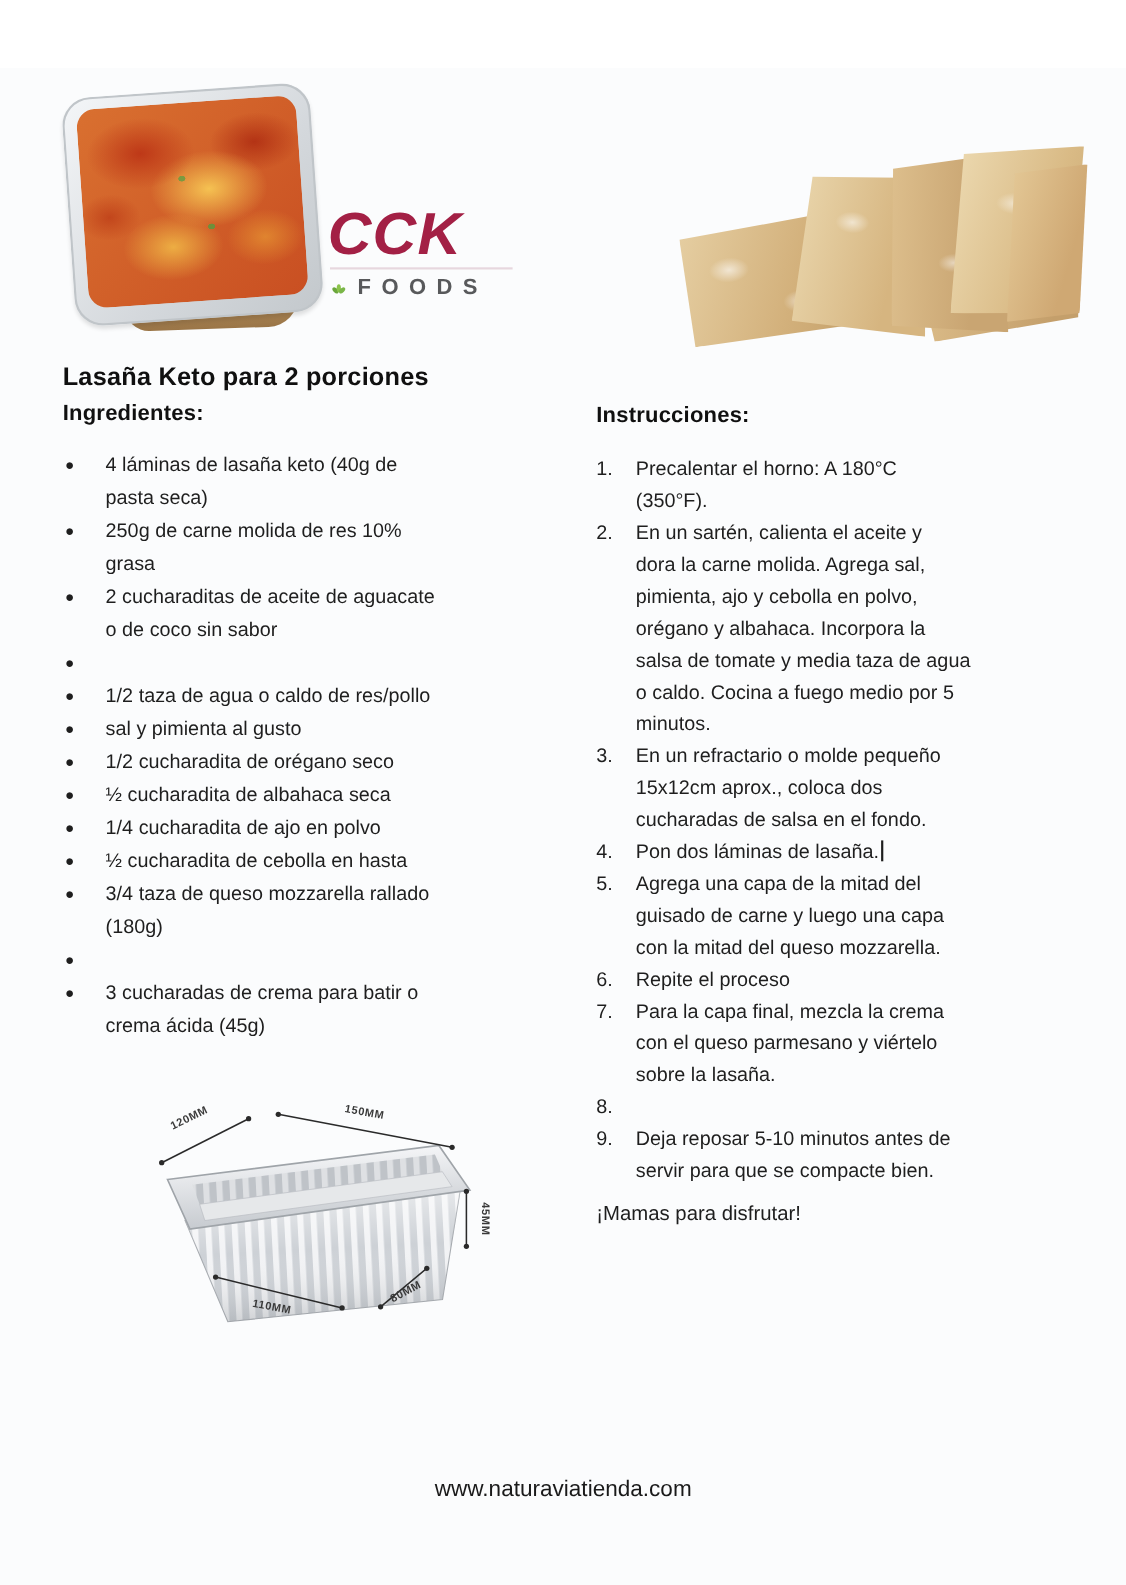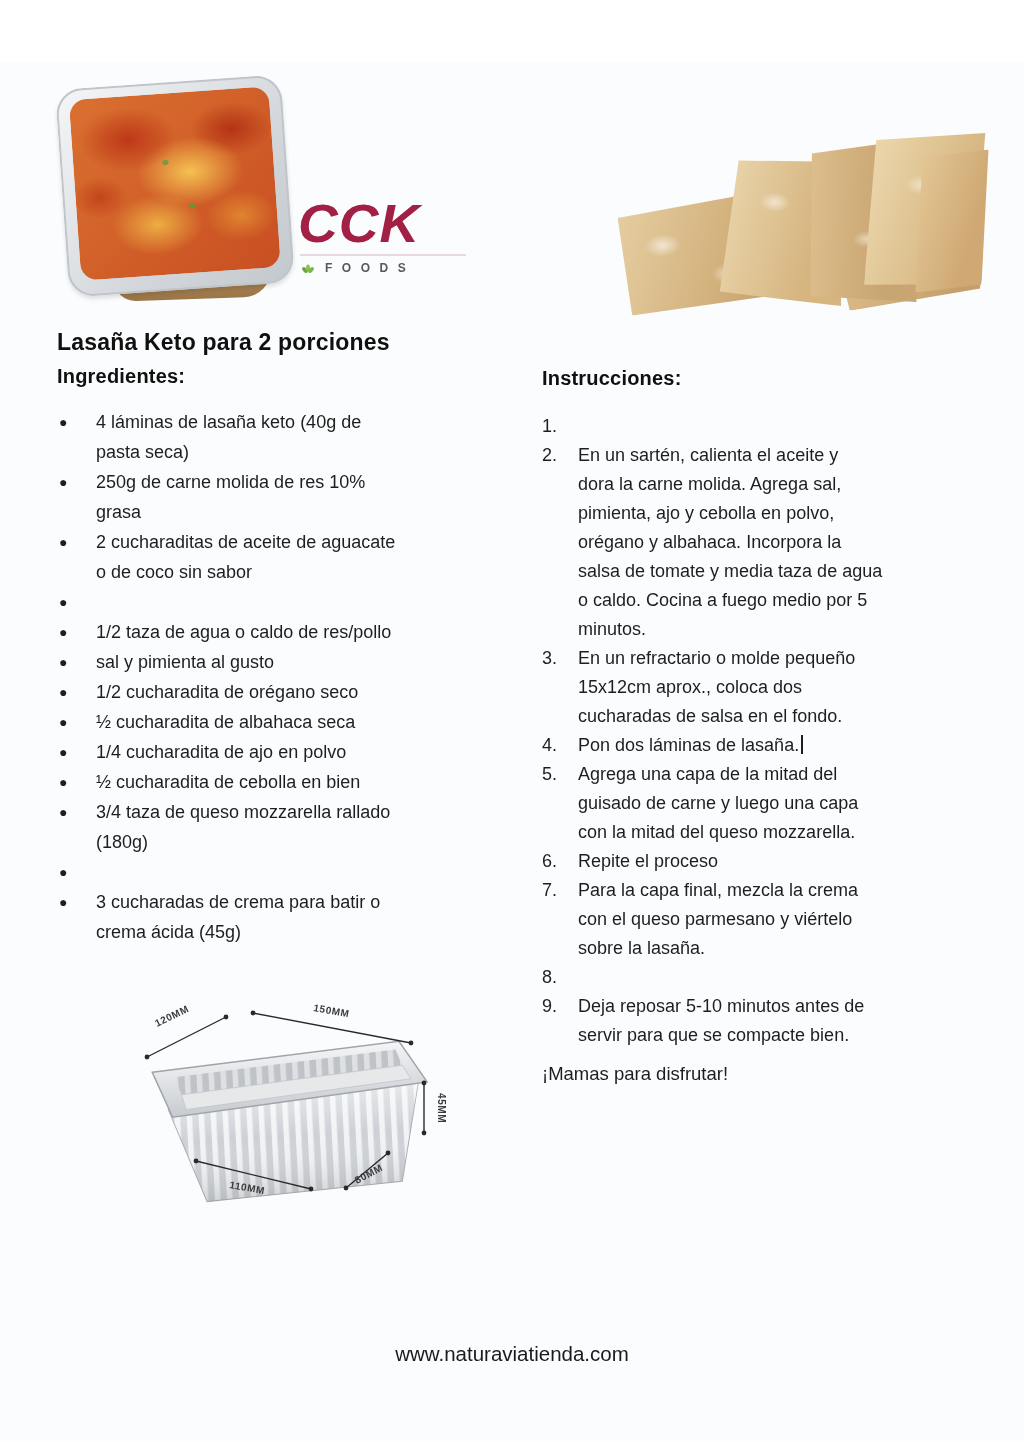--- a/index.html
+++ b/index.html
@@ -23,26 +23,26 @@
       radial-gradient(5px 4px at 46% 38%, #7b9a40 0 60%, transparent 70%),
       radial-gradient(70px 46px at 28% 24%, rgba(186,48,20,.85) 0%, transparent 70%),
       radial-gradient(86px 56px at 58% 44%, rgba(247,199,84,.95) 0%, transparent 62%),
       radial-gradient(58px 38px at 80% 22%, rgba(172,40,16,.8) 0%, transparent 70%),
       radial-gradient(76px 50px at 40% 72%, rgba(240,182,70,.9) 0%, transparent 60%),
       radial-gradient(50px 36px at 82% 70%, rgba(226,137,48,.9) 0%, transparent 70%),
       radial-gradient(40px 30px at 12% 55%, rgba(190,62,24,.8) 0%, transparent 70%),
       linear-gradient(135deg,#d97030,#c94f22);}
 
   
-  .logo{position:absolute;left:298px;top:196px;width:168px;}
+  .logo{position:absolute;left:298px;top:185px;width:168px;}
   .logo-cck{font-size:55px;line-height:1;font-weight:800;font-style:italic;
     color:#a32045;letter-spacing:1px;transform:scaleY(.98);}
   .logo-rule{height:2px;background:#e7d7de;margin:3px 0 5px 2px;}
   .logo-foods{display:flex;align-items:center;gap:9px;padding-left:2px;}
-  .logo-foods span{font-size:12px;font-weight:600;letter-spacing:9.5px;color:#58595b;}
+  .logo-foods span{font-size:20px;font-weight:600;letter-spacing:9.5px;color:#58595b;}
 
   
   .photo-pasta{position:absolute;left:616px;top:100px;width:372px;height:214px;}
   .ps{position:absolute;box-shadow:1px 2px 3px rgba(120,95,55,.25);}
   .ps1{left:2px;top:98px;width:152px;height:112px;transform:rotate(-5deg);
     clip-path:polygon(2% 12%,96% 0,100% 93%,6% 100%);
     background:radial-gradient(26px 16px at 30% 40%,rgba(255,255,255,.6),transparent 70%),radial-gradient(20px 14px at 70% 70%,rgba(255,255,255,.5),transparent 70%),linear-gradient(110deg,#e6cfa3,#d3b17c 65%,#c6a26c);}
   .ps2{left:108px;top:58px;width:122px;height:150px;transform:rotate(4deg);
     clip-path:polygon(8% 4%,92% 0,100% 96%,0 92%);
     background:radial-gradient(22px 14px at 40% 30%,rgba(255,255,255,.55),transparent 70%),linear-gradient(100deg,#e9d5ab,#d6b580 70%);}
@@ -163,21 +163,21 @@
         <span class="ing-text">½ cucharadita de albahaca seca</span>
       </li>
 
       <li>
         <span class="bullet">●</span>
         <span class="ing-text">1/4 cucharadita de ajo en polvo</span>
       </li>
 
       <li>
         <span class="bullet">●</span>
-        <span class="ing-text">½ cucharadita de cebolla en bien</span>
+        <span class="ing-text">½ cucharadita de cebolla en hasta</span>
       </li>
 
       <li>
         <span class="bullet">●</span>
         <span class="ing-text">3/4 taza de queso mozzarella rallado
 (180g)</span>
       </li>
 
       <li>
         <span class="bullet">●</span>
@@ -243,20 +243,22 @@
     </svg>
   </div>
 </section>
 
 <section class="col-right">
   <h2>Instrucciones:</h2>
   <ol class="ins-list">
 
       <li>
         <span class="num">1.</span>
+        <span class="ins-text">Precalentar el horno: A 180°C
+(350°F).</span>
       </li>
 
       <li>
         <span class="num">2.</span>
         <span class="ins-text">En un sartén, calienta el aceite y
 dora la carne molida. Agrega sal,
 pimienta, ajo y cebolla en polvo,
 orégano y albahaca. Incorpora la
 salsa de tomate y media taza de agua
 o caldo. Cocina a fuego medio por 5

